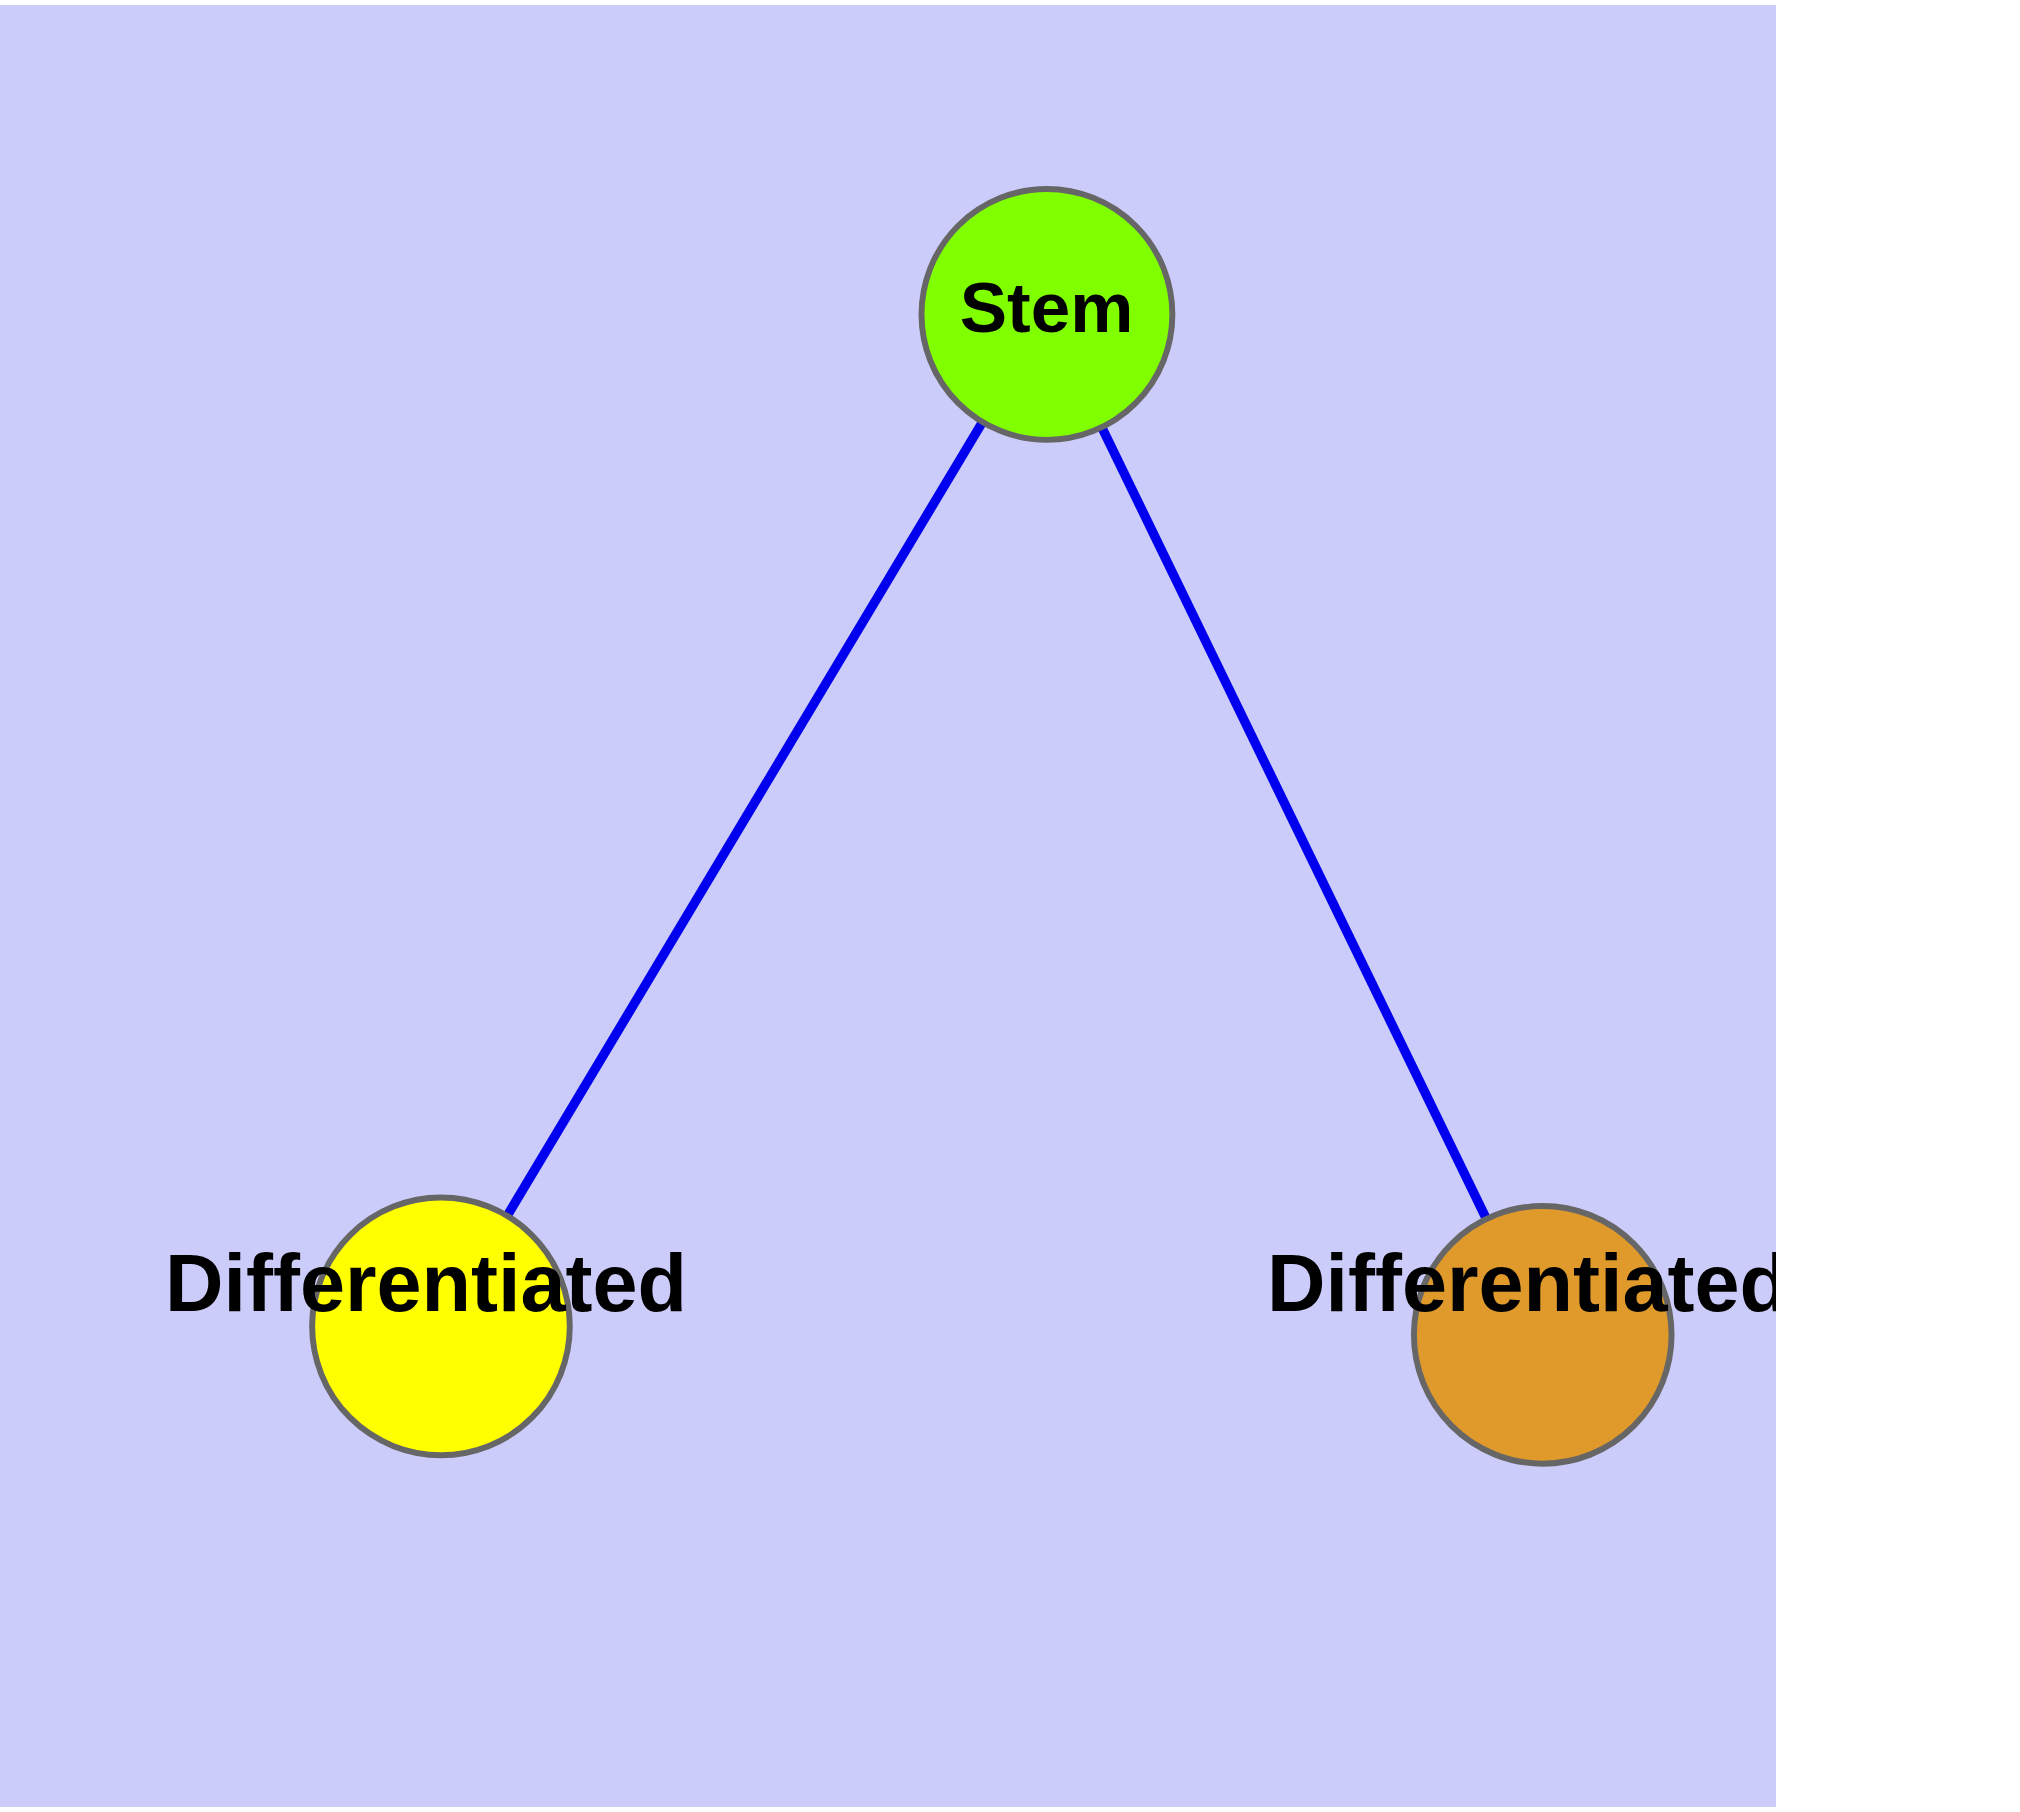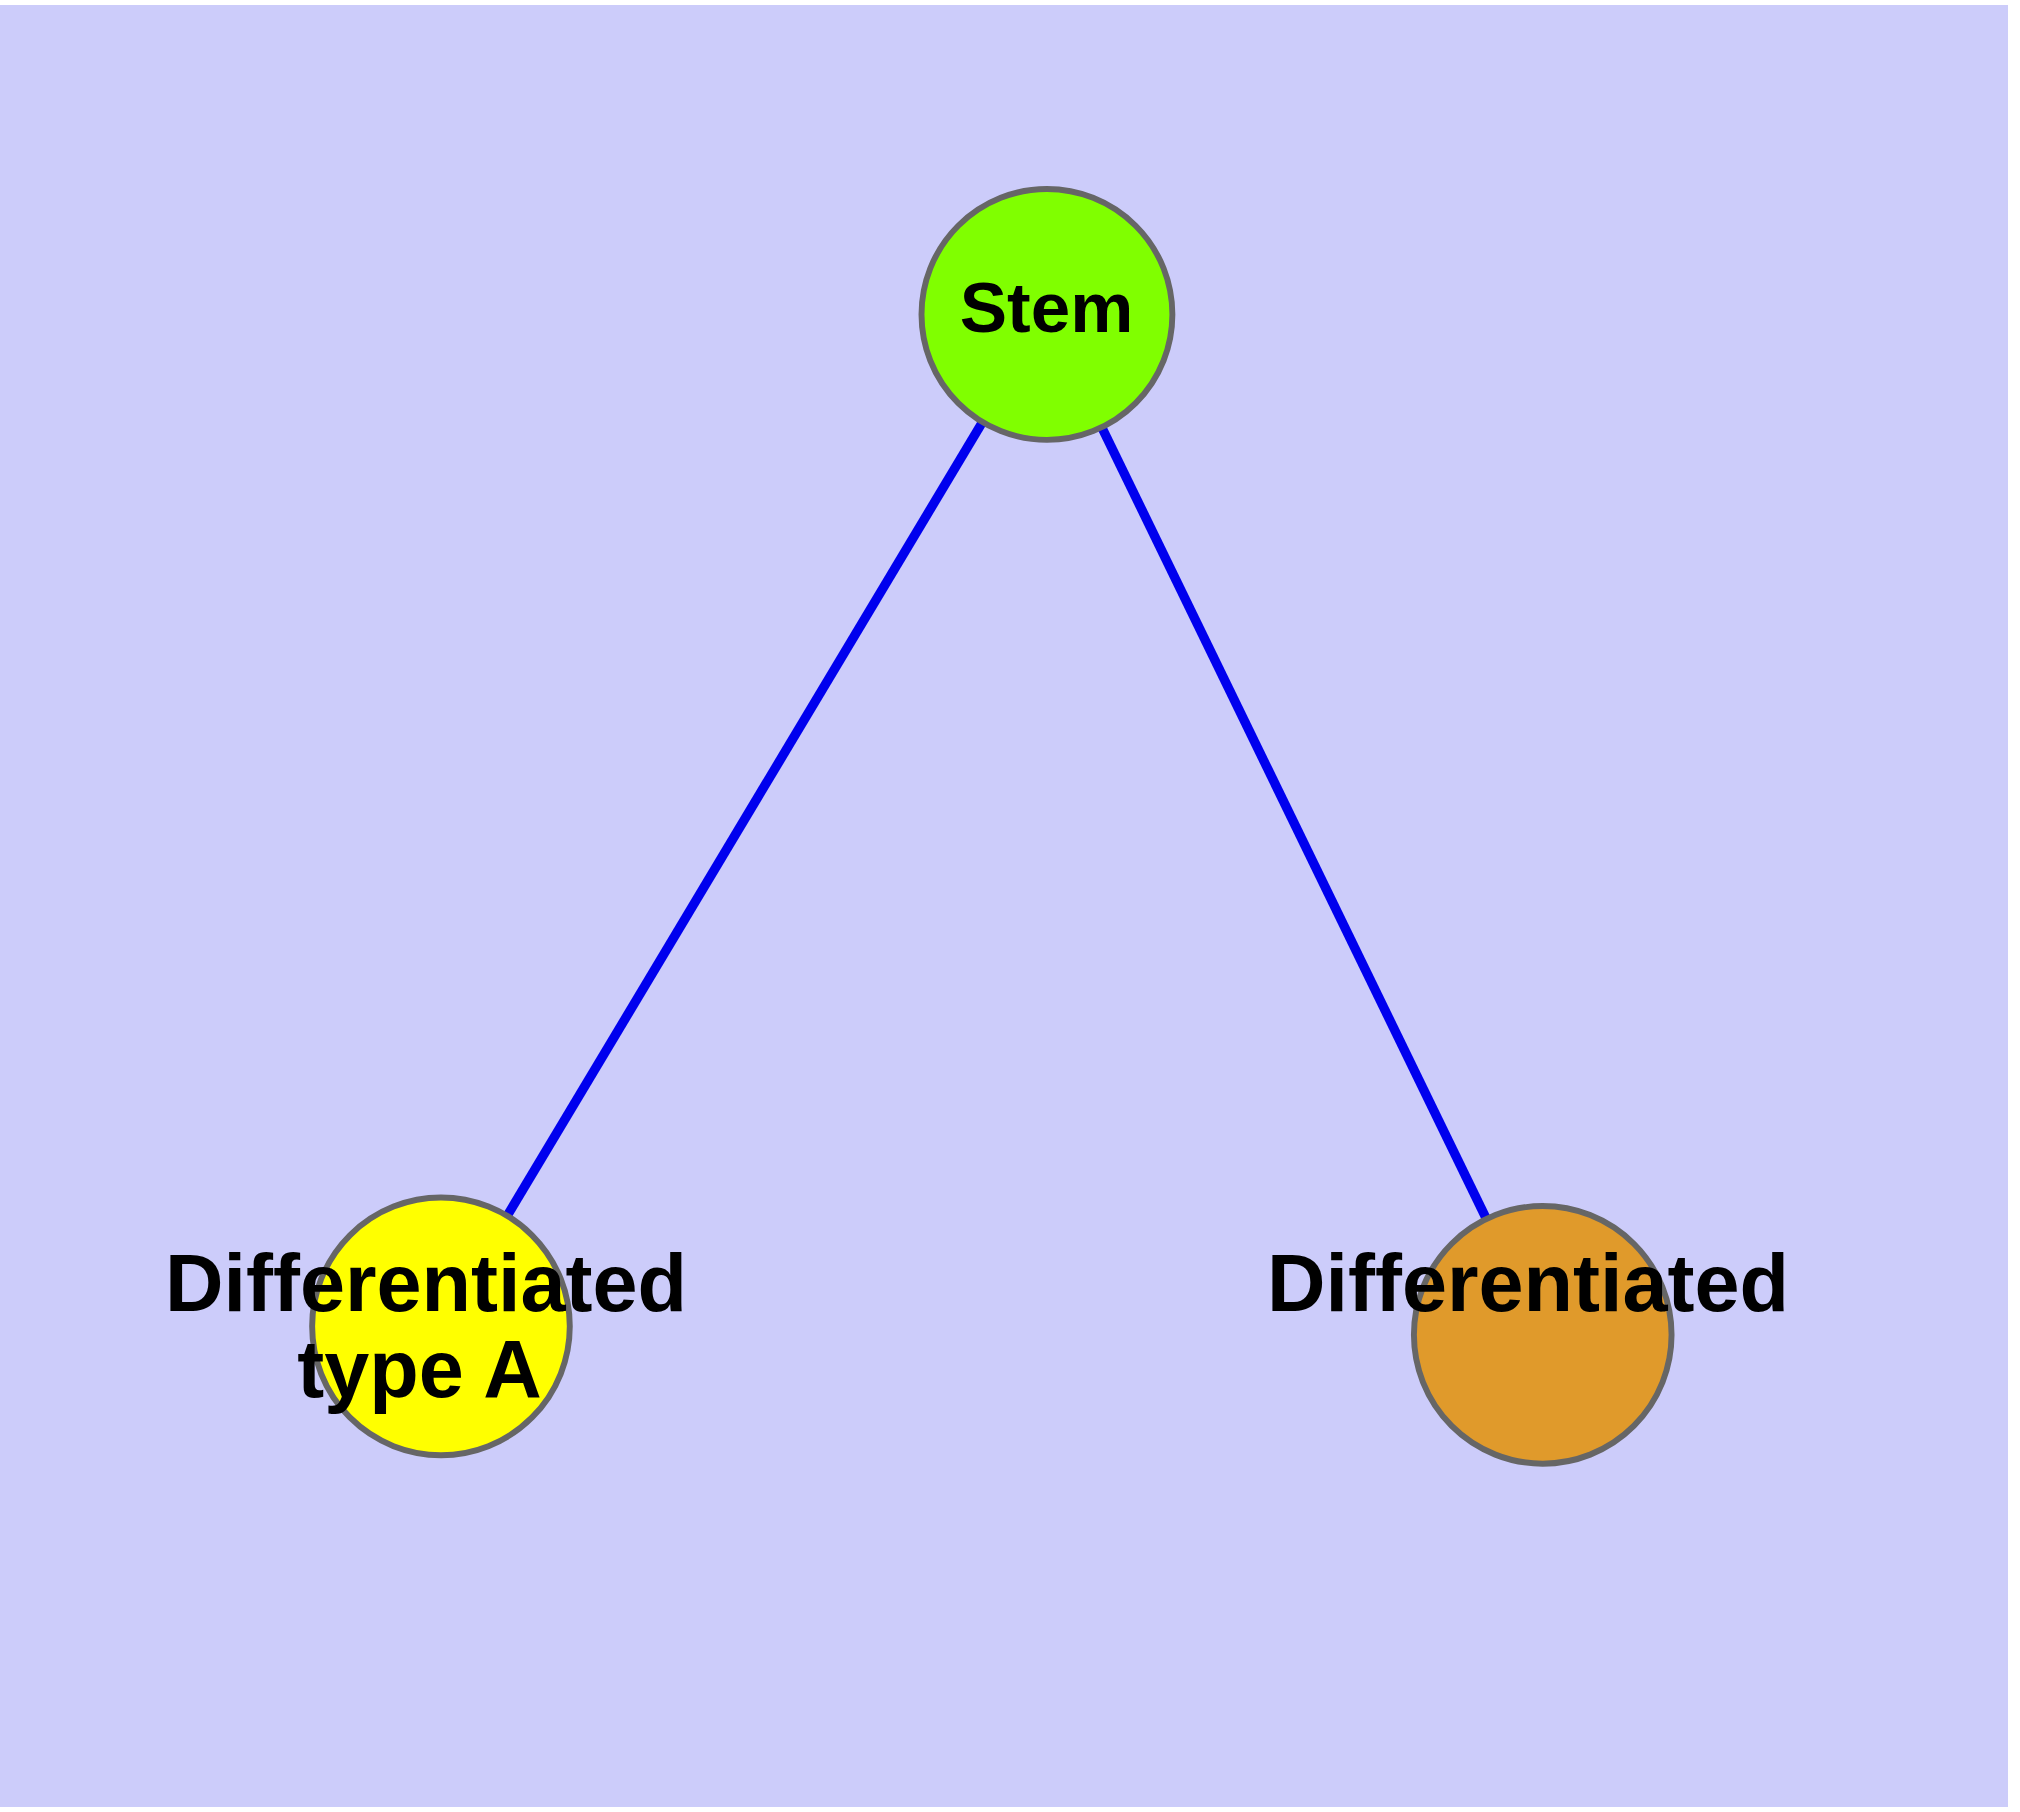--- a/index.html
+++ b/index.html
@@ -2,21 +2,21 @@
 <html style="font-size:13.6px"><head>
 <meta charset="utf-8">
 <style>
   html, body {
     margin: 0;
     padding: 0;
     background: #ffffff;
   }
   #stage {
     position: relative;
-    width: 2008px;
+    width: 1776px;
     height: 1812px;
     background: #ffffff;
     overflow: hidden;
     font-family: "Liberation Sans", sans-serif;
   }
   #canvas {
     position: absolute;
     left: 0;
     top: 5.1px;
     width: 2021px;
@@ -73,16 +73,16 @@
         <line x1="1235" y1="371" x2="1820" y2="1575" stroke="#0000ee" stroke-width="11"></line>
       </g>
     <g id="node-layer">
         <circle cx="1235" cy="371" r="148" fill="#80ff00" stroke="#666666" stroke-width="7"></circle>
         <circle cx="520" cy="1565" r="152" fill="#ffff00" stroke="#666666" stroke-width="7"></circle>
         <circle cx="1820" cy="1575" r="152" fill="#e09a2b" stroke="#666666" stroke-width="7"></circle>
       </g>
   </svg>
 
   <div class="node-label" id="label-stem"><span>Stem</span></div>
-  <div class="node-label" id="label-diff-a"><span>Differentiated</span><br><span>type A</span></div>
+  <div class="node-label" id="label-diff-a"><span>Differentiated</span><br></div>
   <div class="node-label" id="label-diff-b"><span>Differentiated</span><br></div>
 </div>
 
 
 </body></html>

